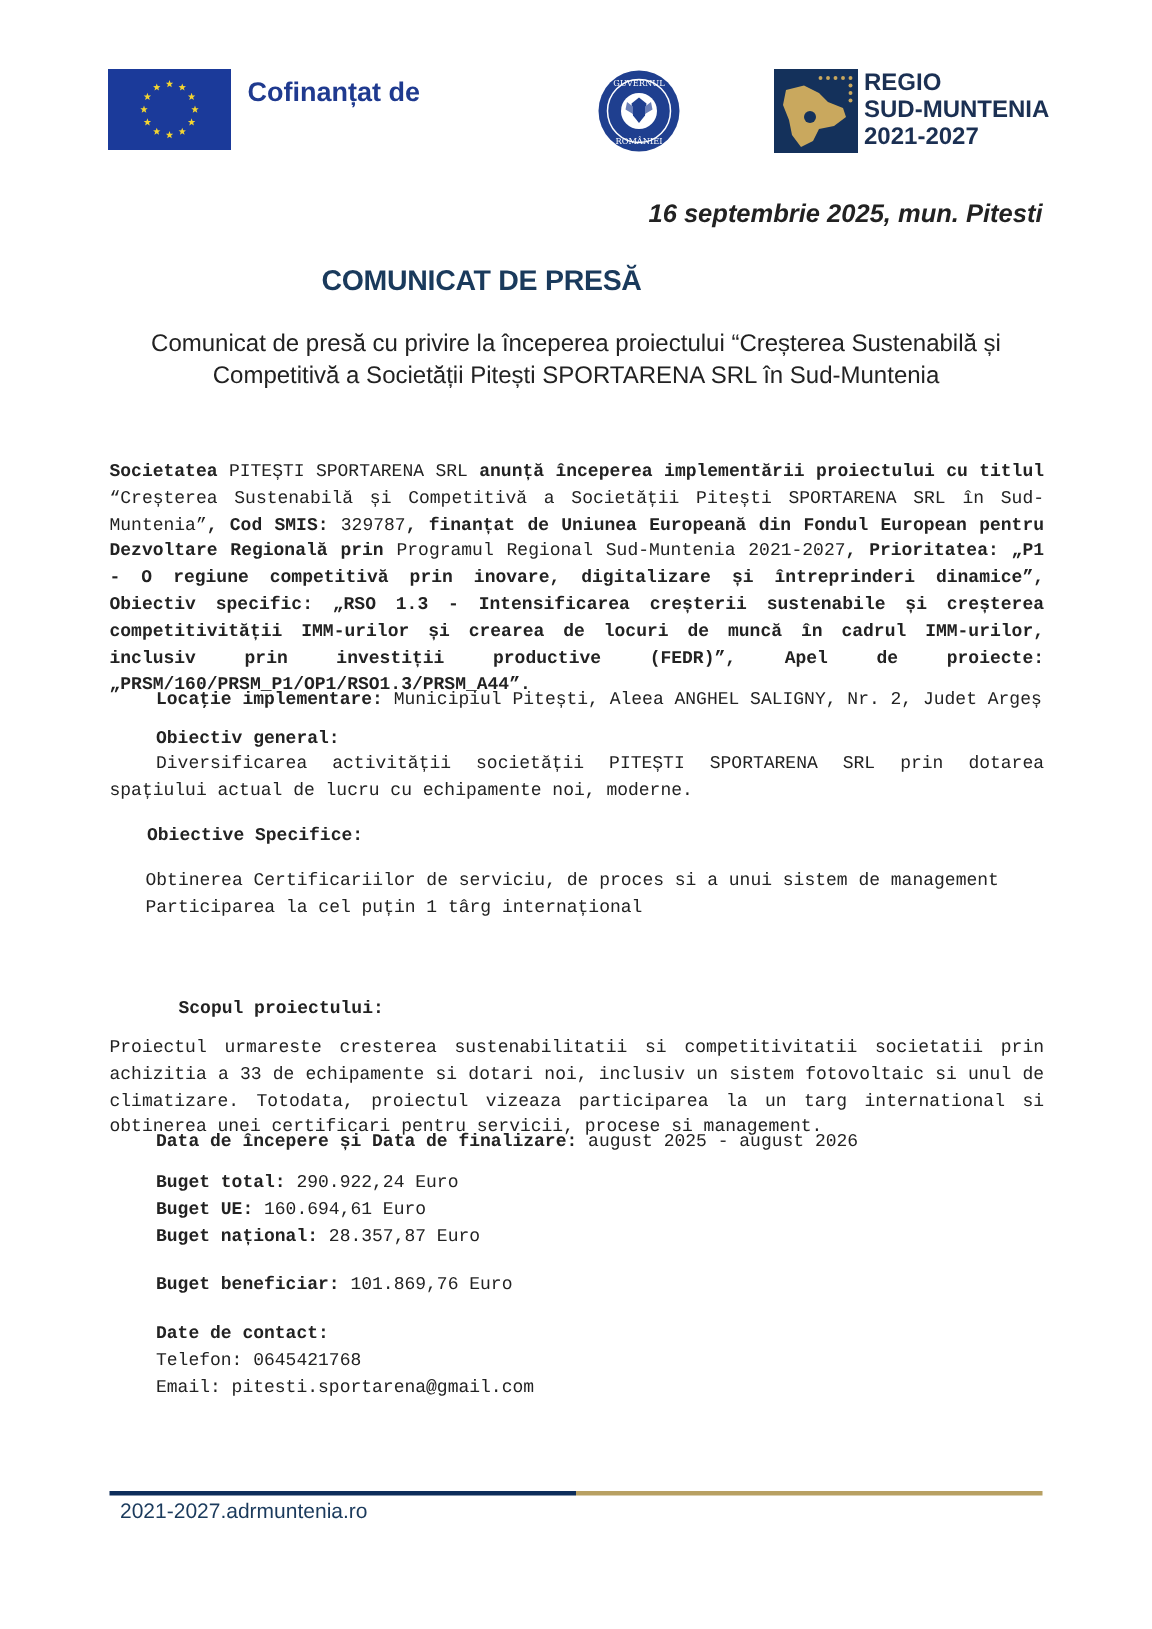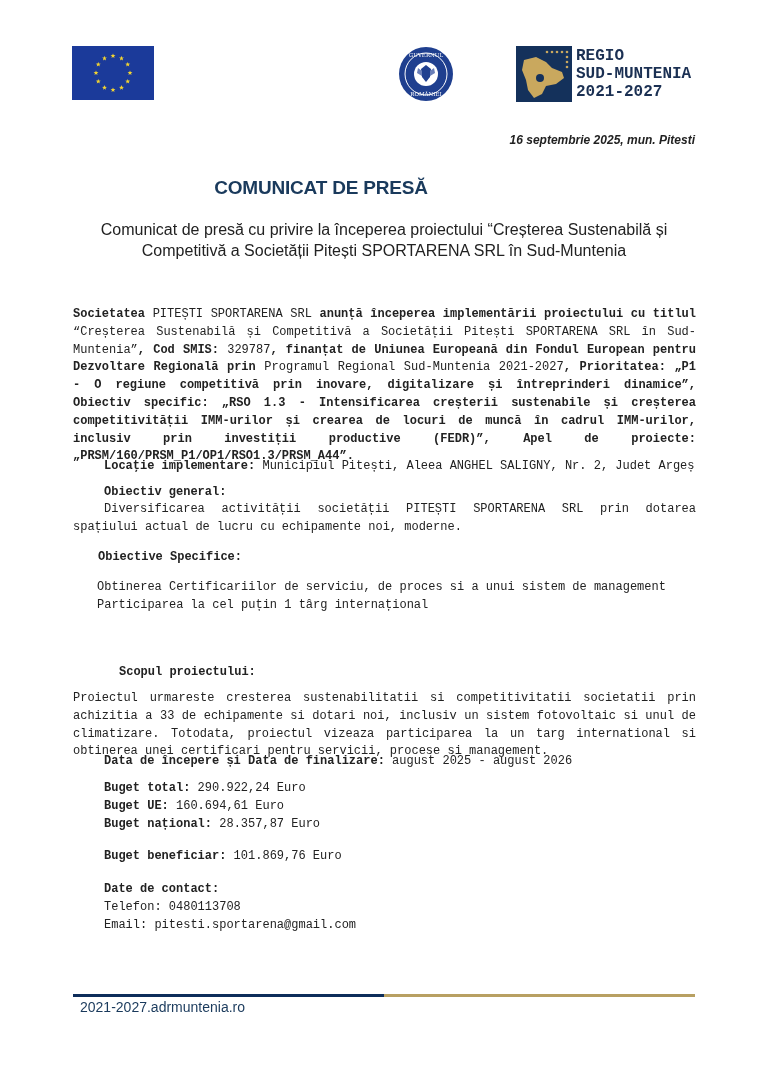--- a/index.html
+++ b/index.html
@@ -3,23 +3,23 @@
 <meta charset="utf-8">
 <style>
   html, body { margin:0; padding:0; background:#ffffff; }
   body { width:768px; height:1086px; position:relative; overflow:hidden; font-family:"Liberation Sans", sans-serif; color:#1a1a1a; }
   .abs { position:absolute; }
   
   .eu-flag { left:72px; top:46px; width:82px; height:54px; background:#1b3a9a; }
   .eu-text { left:165px; top:51px; color:#1f3a8f; font-weight:bold; font-size:18px; line-height:21px; font-family:"Liberation Sans", sans-serif; }
   .gov-seal { left:398px; top:46px; width:56px; height:56px; }
   .regio-box { left:516px; top:46px; width:56px; height:56px; background:#14315b; }
-  .regio-text { left:576px; top:47px; color:#1b3053; font-weight:bold; font-size:16px; line-height:18px; font-family:Liberation Mono, monospace; letter-spacing:0px; }
+  .regio-text { left:576px; top:47px; color:#1b3053; font-weight:bold; font-size:16px; line-height:18px; font-family:Liberation Sans, sans-serif; letter-spacing:0px; }
   .doc { font-family:Liberation Mono, monospace; font-size:12px; line-height:17.8px; color:#222; }
-  .date-line { right:73px; top:133px; font-style:italic; font-weight:bold; font-size:12px; color:#222; font-family:"Liberation Sans", sans-serif; }
+  .date-line { right:73px; top:133px; font-style:italic; font-weight:bold; font-size:17px; color:#222; font-family:"Liberation Sans", sans-serif; }
   .title { left:0; width:642px; top:177px; text-align:center; font-weight:bold; font-size:19px; color:#1a3a5c; font-family:"Liberation Sans", sans-serif; letter-spacing:-0.2px; }
   .subtitle { left:100px; width:568px; top:219px; text-align:center; font-size:16px; line-height:21px; color:#222; font-family:"Liberation Sans", sans-serif; }
   .p-main { left:73px; width:623px; top:306px; text-align:justify; }
   .b { font-weight:bold; }
   .loc { left:104px; top:458px; }
   .obj-gen-label { left:104px; top:484px; }
   .obj-gen-text { left:73px; width:623px; top:501px; text-indent:31px; text-align:justify; }
   .obj-spec-label { left:98px; top:549px; }
   .spec-list { left:73px; width:623px; top:579px; }
   .spec-list div { text-indent:24px; }
@@ -48,20 +48,21 @@
         <polygon points="41.00,41.40 41.65,43.11 43.47,43.20 42.05,44.34 42.53,46.10 41.00,45.10 39.47,46.10 39.95,44.34 38.53,43.20 40.35,43.11"></polygon>
         <polygon points="32.50,39.12 33.15,40.83 34.97,40.92 33.55,42.06 34.03,43.83 32.50,42.82 30.97,43.83 31.45,42.06 30.03,40.92 31.85,40.83"></polygon>
         <polygon points="26.28,32.90 26.92,34.61 28.75,34.70 27.32,35.84 27.81,37.60 26.28,36.60 24.75,37.60 25.23,35.84 23.80,34.70 25.63,34.61"></polygon>
         <polygon points="24.00,24.40 24.65,26.11 26.47,26.20 25.05,27.34 25.53,29.10 24.00,28.10 22.47,29.10 22.95,27.34 21.53,26.20 23.35,26.11"></polygon>
         <polygon points="26.28,15.90 26.92,17.61 28.75,17.70 27.32,18.84 27.81,20.60 26.28,19.60 24.75,20.60 25.23,18.84 23.80,17.70 25.63,17.61"></polygon>
         <polygon points="32.50,9.68 33.15,11.39 34.97,11.47 33.55,12.62 34.03,14.38 32.50,13.38 30.97,14.38 31.45,12.62 30.03,11.47 31.85,11.39"></polygon>
       </g>
   </svg>
 </div>
 <div class="abs eu-text">
+  <div>Cofinanțat de</div>
 </div>
 
 <div class="abs gov-seal">
   <svg width="56" height="56" viewBox="0 0 56 56">
     <circle cx="28" cy="28" r="27" fill="#1f3f8f"></circle>
     <circle cx="28" cy="28" r="21" fill="none" stroke="#ffffff" stroke-width="1"></circle>
     <circle cx="28" cy="28" r="12" fill="#ffffff"></circle>
     <path d="M28 19 L33 23 L32 31 L28 36 L24 31 L23 23 Z" fill="#1f3f8f"></path>
     <path d="M20 22 L24 25 L24 30 L19 27 Z M36 22 L32 25 L32 30 L37 27 Z" fill="#6a7fb8"></path>
     <text x="28" y="11" font-size="5.5" fill="#ffffff" text-anchor="middle" font-family="DejaVu Serif, serif">GUVERNUL</text>
@@ -116,19 +117,19 @@
 
 <div class="abs doc budget">
   <div><span class="b">Buget total:</span><span> 290.922,24 Euro</span></div>
   <div><span class="b">Buget UE:</span><span> 160.694,61 Euro</span></div>
   <div><span class="b">Buget național:</span><span> 28.357,87 Euro</span></div>
 </div>
 <div class="abs doc budget-ben"><span class="b">Buget beneficiar:</span><span> 101.869,76 Euro</span></div>
 
 <div class="abs doc contact">
   <div class="b">Date de contact:</div>
-  <div>Telefon: 0480113708</div>
+  <div>Telefon: 0645421768</div>
   <div>Email: pitesti.sportarena@gmail.com</div>
 </div>
 
 <div class="abs footer-line-a"></div>
 <div class="abs footer-line-b"></div>
 <div class="abs footer-url">2021-2027.adrmuntenia.ro</div>
 
 </body></html>

